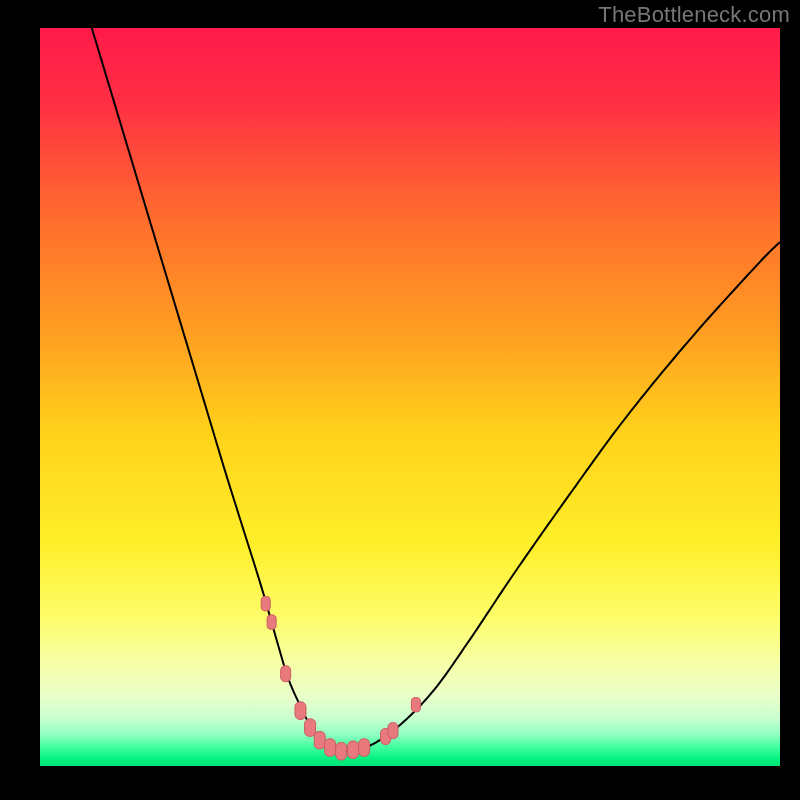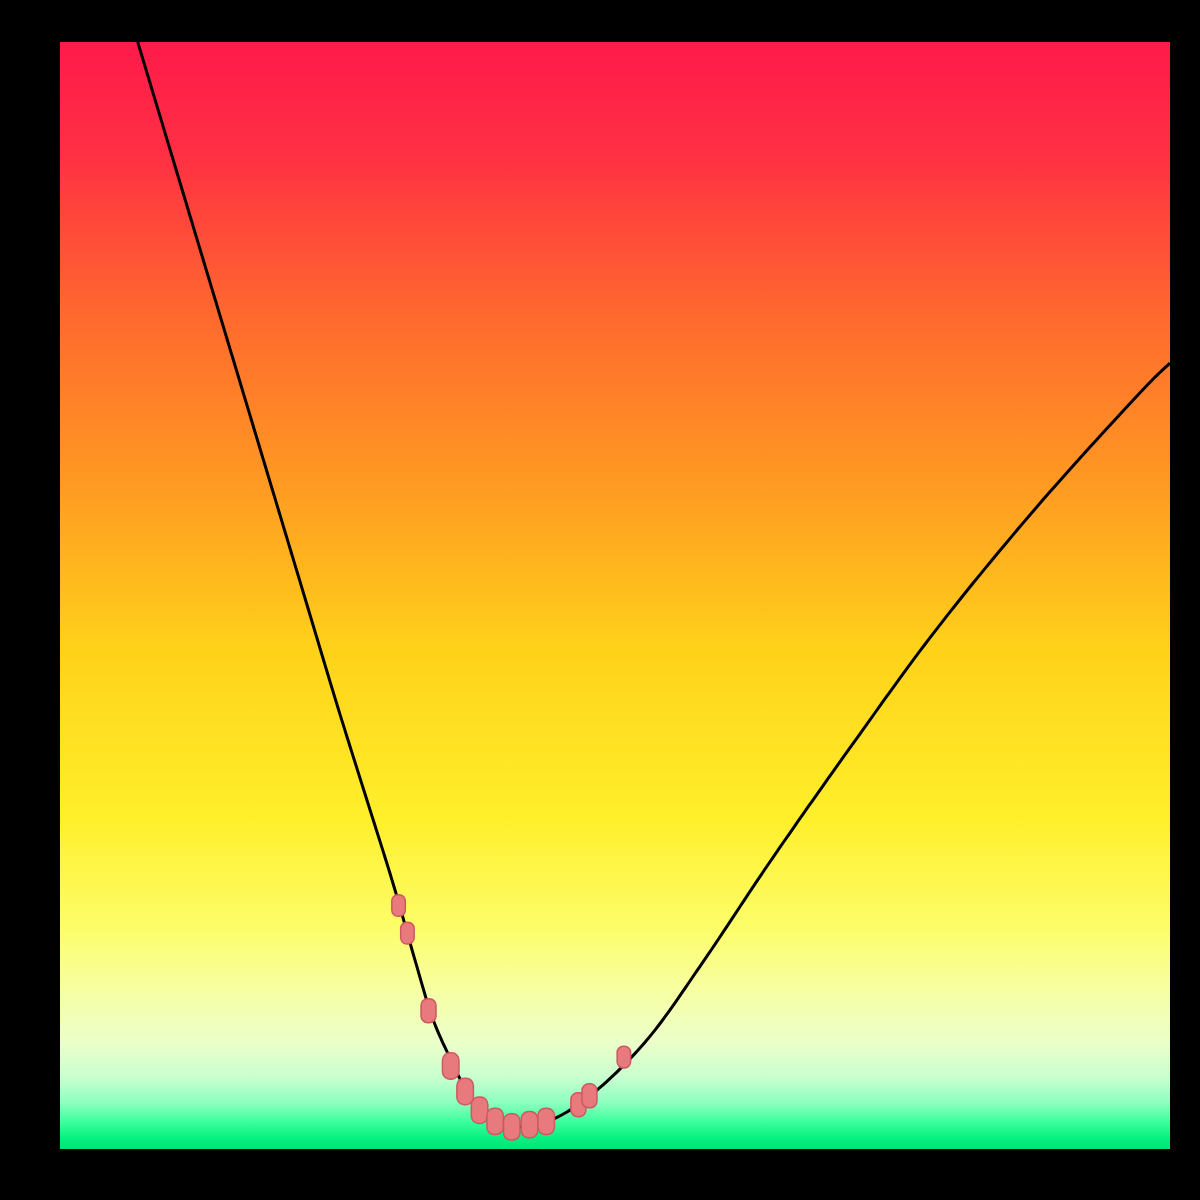--- a/index.html
+++ b/index.html
@@ -37,20 +37,21 @@
   .plot-area svg {
     width: 740px;
     height: 738px;
     display: block;
   }
 </style>
 </head>
 <body>
 
 <div class="frame">
+  <div class="watermark">TheBottleneck.com</div>
 
   <div class="plot-area">
     <svg viewBox="0 0 740 738" preserveAspectRatio="none">
       <defs>
         <linearGradient id="bg-grad" x1="0" y1="0" x2="0" y2="1">
         <stop offset="0.00%" stop-color="#ff1a4a"></stop>
             <stop offset="10.00%" stop-color="#ff2f44"></stop>
             <stop offset="25.00%" stop-color="#ff6a2e"></stop>
             <stop offset="40.00%" stop-color="#ff9a22"></stop>
             <stop offset="55.00%" stop-color="#ffd21a"></stop>

